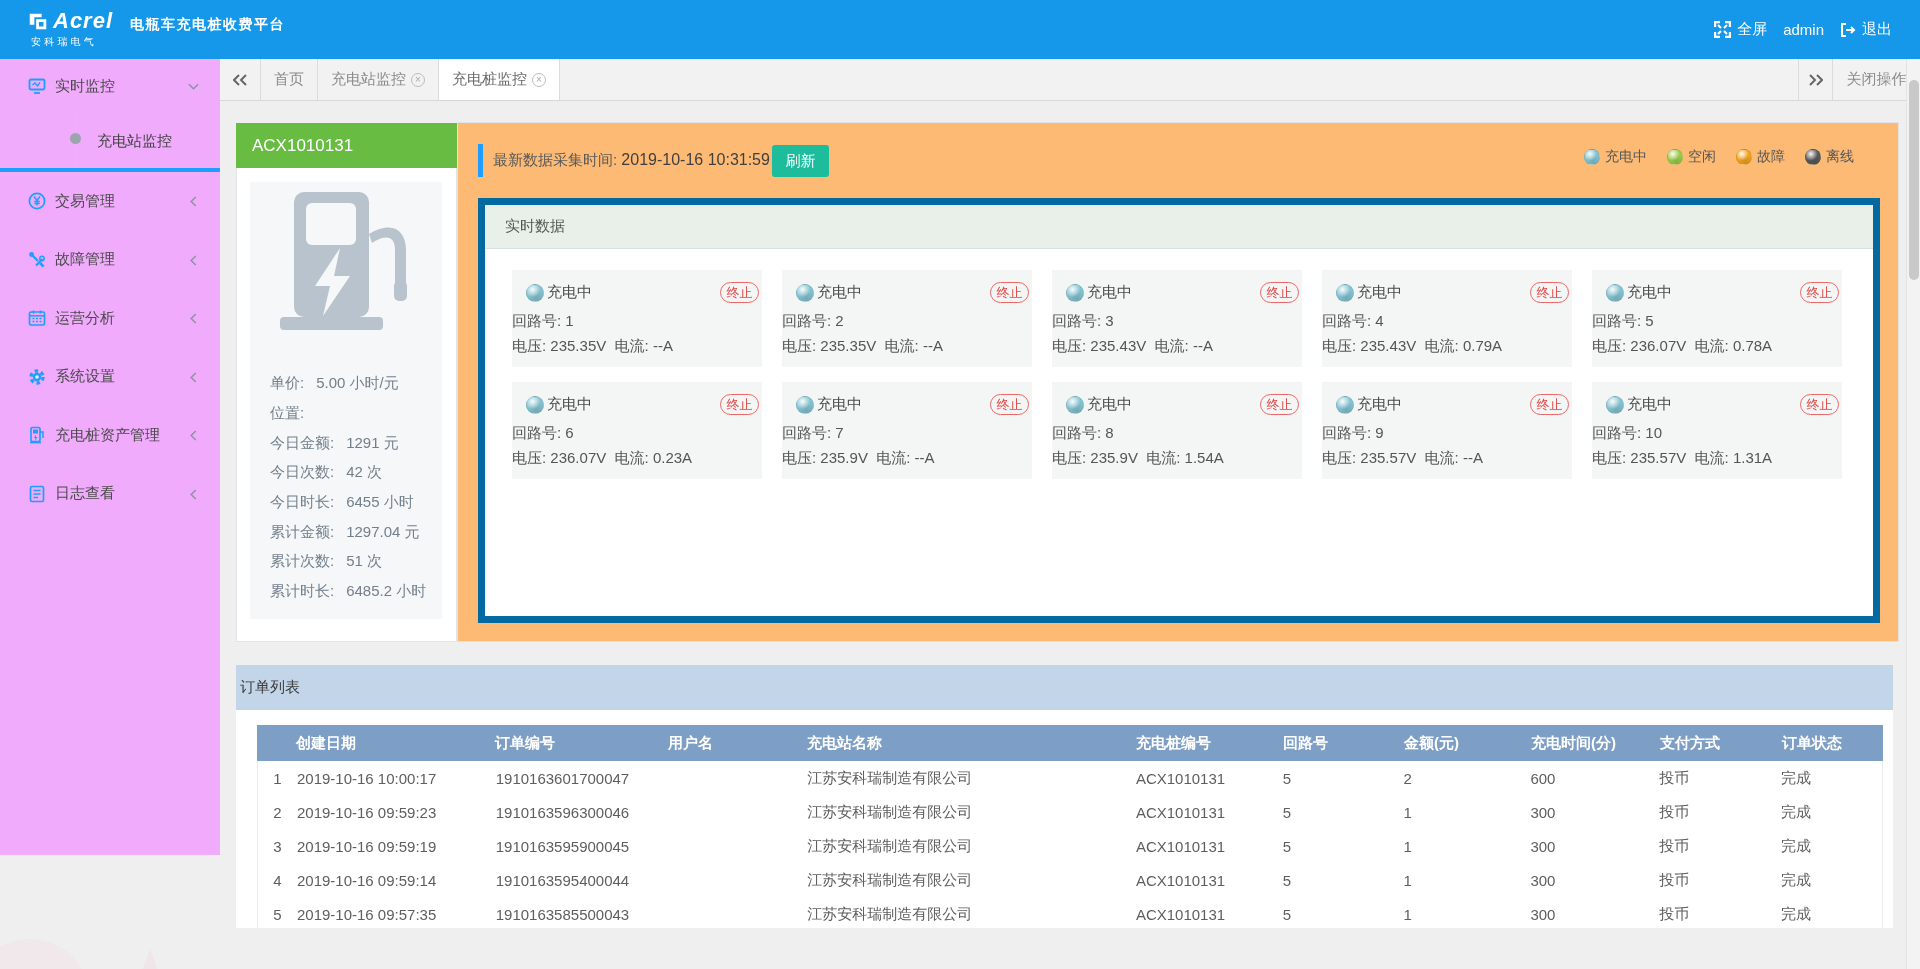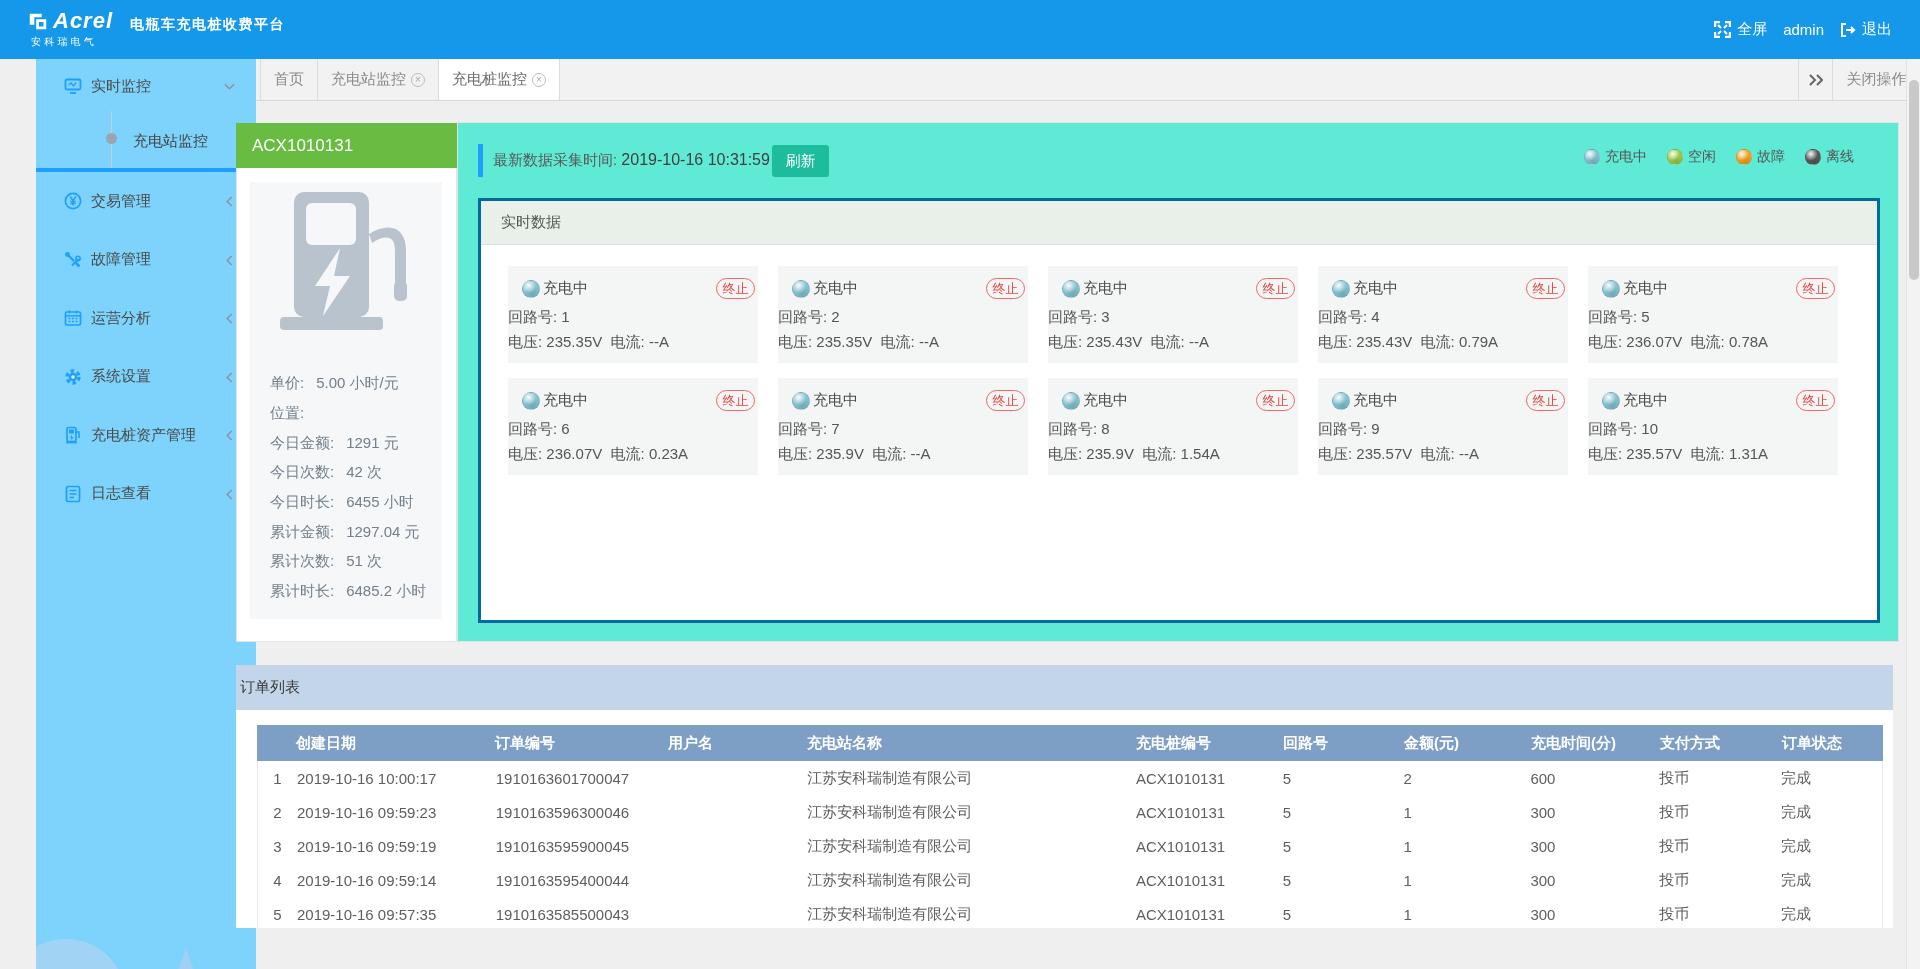--- a/index.html
+++ b/index.html
@@ -22,21 +22,21 @@
   .tab-arrow { position:absolute; top:0; width:41px; height:41px; display:flex; align-items:center; justify-content:center; }
   #tab-prev { left:0; border-right:1px solid #dcdcdc; }
   #tab-next { right:87px; width:35px; border-left:1px solid #dcdcdc; border-right:1px solid #dcdcdc; }
   #tab-closeops { position:absolute; right:0; top:0; width:87px; height:41px; display:flex; align-items:center; justify-content:center; color:#8b8b8b; font-size:15px; }
   #tabs { position:absolute; left:41px; top:0; height:41px; display:flex; }
   .tab { height:41px; padding:0 13px; display:flex; align-items:center; gap:5px; font-size:15px; color:#8b8b8b; border-right:1px solid #dcdcdc; }
   .tab.active { background:#fff; color:#6b6b6b; }
   .tab .x { width:14px; height:14px; border-radius:50%; border:1px solid #bdbdbd; color:#a9a9a9; font-size:10px; line-height:12px; text-align:center; }
 
   
-  #sidebar { left:0; top:59px; width:220px; height:910px; background:#7dd3fc;margin-left:36px; }
+  #sidebar { left:0; top:59px; width:220px; height:796px; background:#f0abfc; }
   .side-item { position:relative; height:54px; display:flex; align-items:center; color:#4a4a4a; font-size:15px; }
   .side-item .ic { position:absolute; left:28px; width:18px; height:18px; }
   .side-item .lb { position:absolute; left:55px; }
   .side-item .chev { position:absolute; right:22px; width:10px; height:10px; }
   #side-sub { position:relative; height:55px; }
   #side-sub .tree { position:absolute; left:75px; top:-2px; bottom:0; width:1px; background:#c8cdd2; }
   #side-sub .dot { position:absolute; left:70px; top:20px; width:11px; height:11px; border-radius:50%; background:#9aa5ae; }
   #side-sub .lb { position:absolute; left:97px; top:19px; color:#444; font-size:15px; }
   #side-divider { height:4px; background:#1e9fff; }
   #side-items .side-item { height:58.5px; }
@@ -49,33 +49,33 @@
   
   #stcard { left:236px; top:123px; width:221px; height:519px; background:#fff; border:1px solid #e0e4e8; }
   #stcard-hd { position:absolute; left:-1px; top:-1px; width:221px; height:45px; background:#69bc42; color:#fff; font-size:17px; display:flex; align-items:center; padding-left:16px; }
   #stcard-box { position:absolute; left:13px; top:58px; width:192px; height:437px; background:#f6f7f8; }
   #pump { position:absolute; left:22px; top:4px; }
   #stats { position:absolute; left:20px; top:187px; right:4px; }
   #stats .line { height:29.7px; display:flex; align-items:center; font-size:15px; color:#73808c; }
   #stats .line .v { margin-left:12px; }
 
   
-  #panel { left:457px; top:122px; width:1442px; height:520px; background:#5eead4; border:1px solid #e0e4e8; }
+  #panel { left:457px; top:122px; width:1442px; height:520px; background:#fdba74; border:1px solid #e0e4e8; }
   #bluebar { position:absolute; left:20px; top:21px; width:5px; height:33px; background:#1e9fff; }
   #collect { position:absolute; left:35px; top:28px; font-size:15px; color:#595959; }
   #collect .tm { font-size:16px; color:#3f3f3f; }
   #refresh { position:absolute; left:314px; top:22px; width:57px; height:32px; background:#1cbc9c; color:#fff; font-size:15px; border:none; border-radius:3px; }
   #legend { position:absolute; right:44px; top:25px; display:flex; gap:20px; }
   #legend .li { display:flex; align-items:center; gap:5px; font-size:14px; color:#555; }
   .ball { width:16px; height:16px; border-radius:50%; background:
       radial-gradient(circle at 35% 28%, rgba(255,255,255,.95), rgba(255,255,255,0) 50%),
       radial-gradient(circle at 60% 85%, rgba(0,0,0,.14), rgba(0,0,0,0) 60%), var(--c);
       border:1px solid rgba(0,0,0,.08); }
 
-  #rtbox { position:absolute; left:20px; top:75px; width:1402px; height:425px; border:3px solid #0369a1; background:#fff; }
+  #rtbox { position:absolute; left:20px; top:75px; width:1402px; height:425px; border:7px solid #0369a1; background:#fff; }
   #rtbox-hd { height:44px; background:#e9efe9; border-bottom:1px solid #d8e0e4; display:flex; align-items:center; padding-left:20px; font-size:15px; color:#4f5a52; }
   #cards { position:absolute; left:27px; top:65px; display:grid; grid-template-columns:repeat(5,250px); grid-auto-rows:97px; column-gap:20px; row-gap:15px; }
   .ccard { position:relative; background:#f4f5f5; }
   .ccard .st { position:absolute; left:14px; top:13px; display:flex; align-items:center; gap:3px; font-size:15px; color:#4a4a4a; }
   .ccard .st .ball { width:18px; height:18px; }
   .ccard .stop { position:absolute; right:3px; top:12px; width:39px; height:21px; border:1px solid #e66; border-radius:11px; color:#e04848; font-size:13px; display:flex; align-items:center; justify-content:center; background:transparent; }
   .ccard .no { position:absolute; left:0; right:0; top:42px; text-align:left; font-size:15px; color:#555; }
   .ccard .va { position:absolute; left:0; right:0; top:67px; text-align:left; font-size:15px; color:#555; }
 
   

